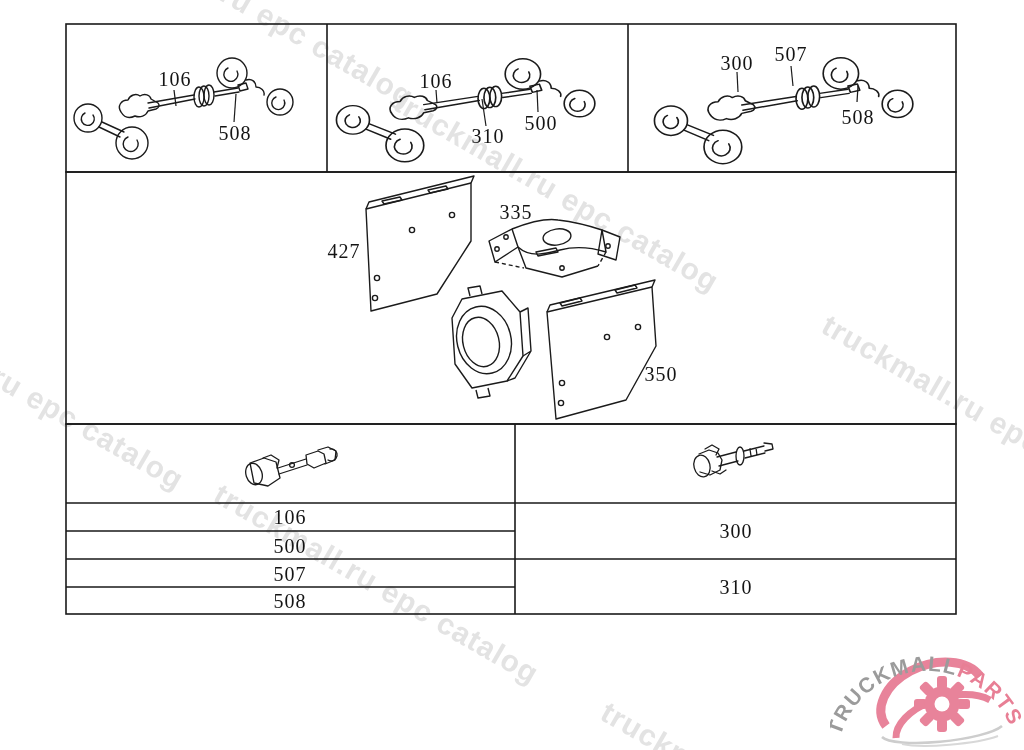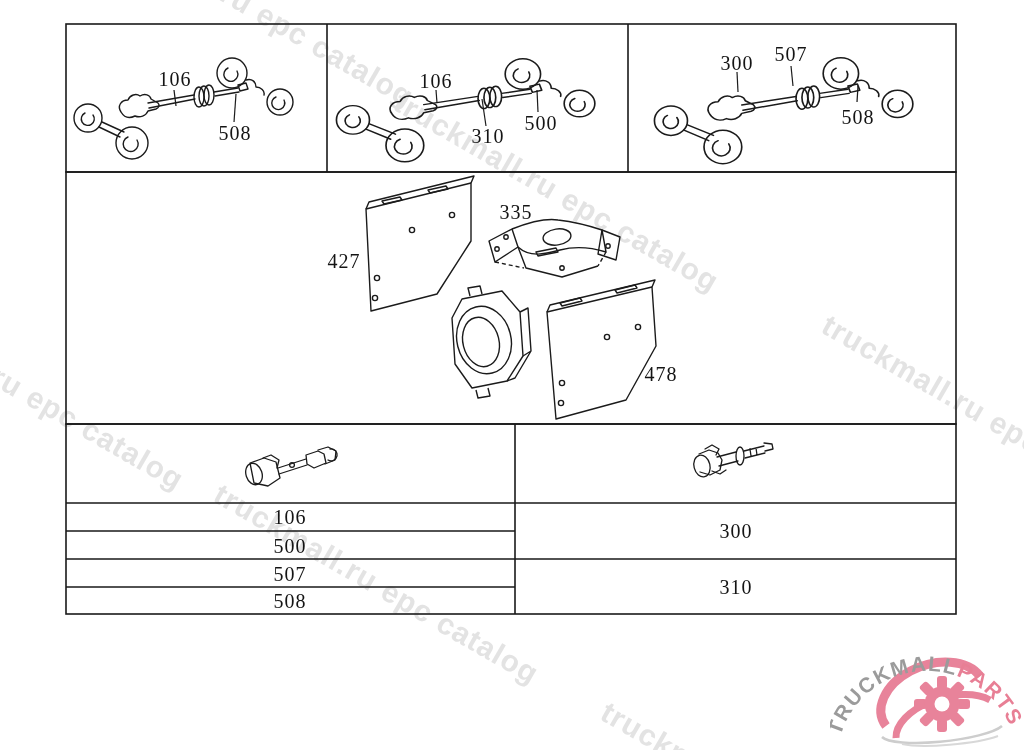--- a/index.html
+++ b/index.html
@@ -159,23 +159,23 @@
   <div class="callout" style="left:235px;top:133px">508</div>
 
   <div class="callout" style="left:436px;top:81px">106</div>
   <div class="callout" style="left:488px;top:136px">310</div>
   <div class="callout" style="left:541px;top:123px">500</div>
 
   <div class="callout" style="left:737px;top:63px">300</div>
   <div class="callout" style="left:791px;top:54px">507</div>
   <div class="callout" style="left:858px;top:117px">508</div>
 
-  <div class="callout" style="left:344px;top:261px">427</div>
+  <div class="callout" style="left:344px;top:251px">427</div>
   <div class="callout" style="left:516px;top:212px">335</div>
-  <div class="callout" style="left:661px;top:374px">478</div>
+  <div class="callout" style="left:661px;top:374px">350</div>
 
   <div class="cell-label" style="left:290px;top:517px">106</div>
   <div class="cell-label" style="left:290px;top:546px">500</div>
   <div class="cell-label" style="left:290px;top:574px">507</div>
   <div class="cell-label" style="left:290px;top:601px">508</div>
   <div class="cell-label" style="left:736px;top:531px">300</div>
   <div class="cell-label" style="left:736px;top:587px">310</div>
 
   <svg class="logo" viewBox="0 0 194 110">
     <path id="logoArc" d="M 10 98 A 90 90 0 0 1 184 98" fill="none"></path>

